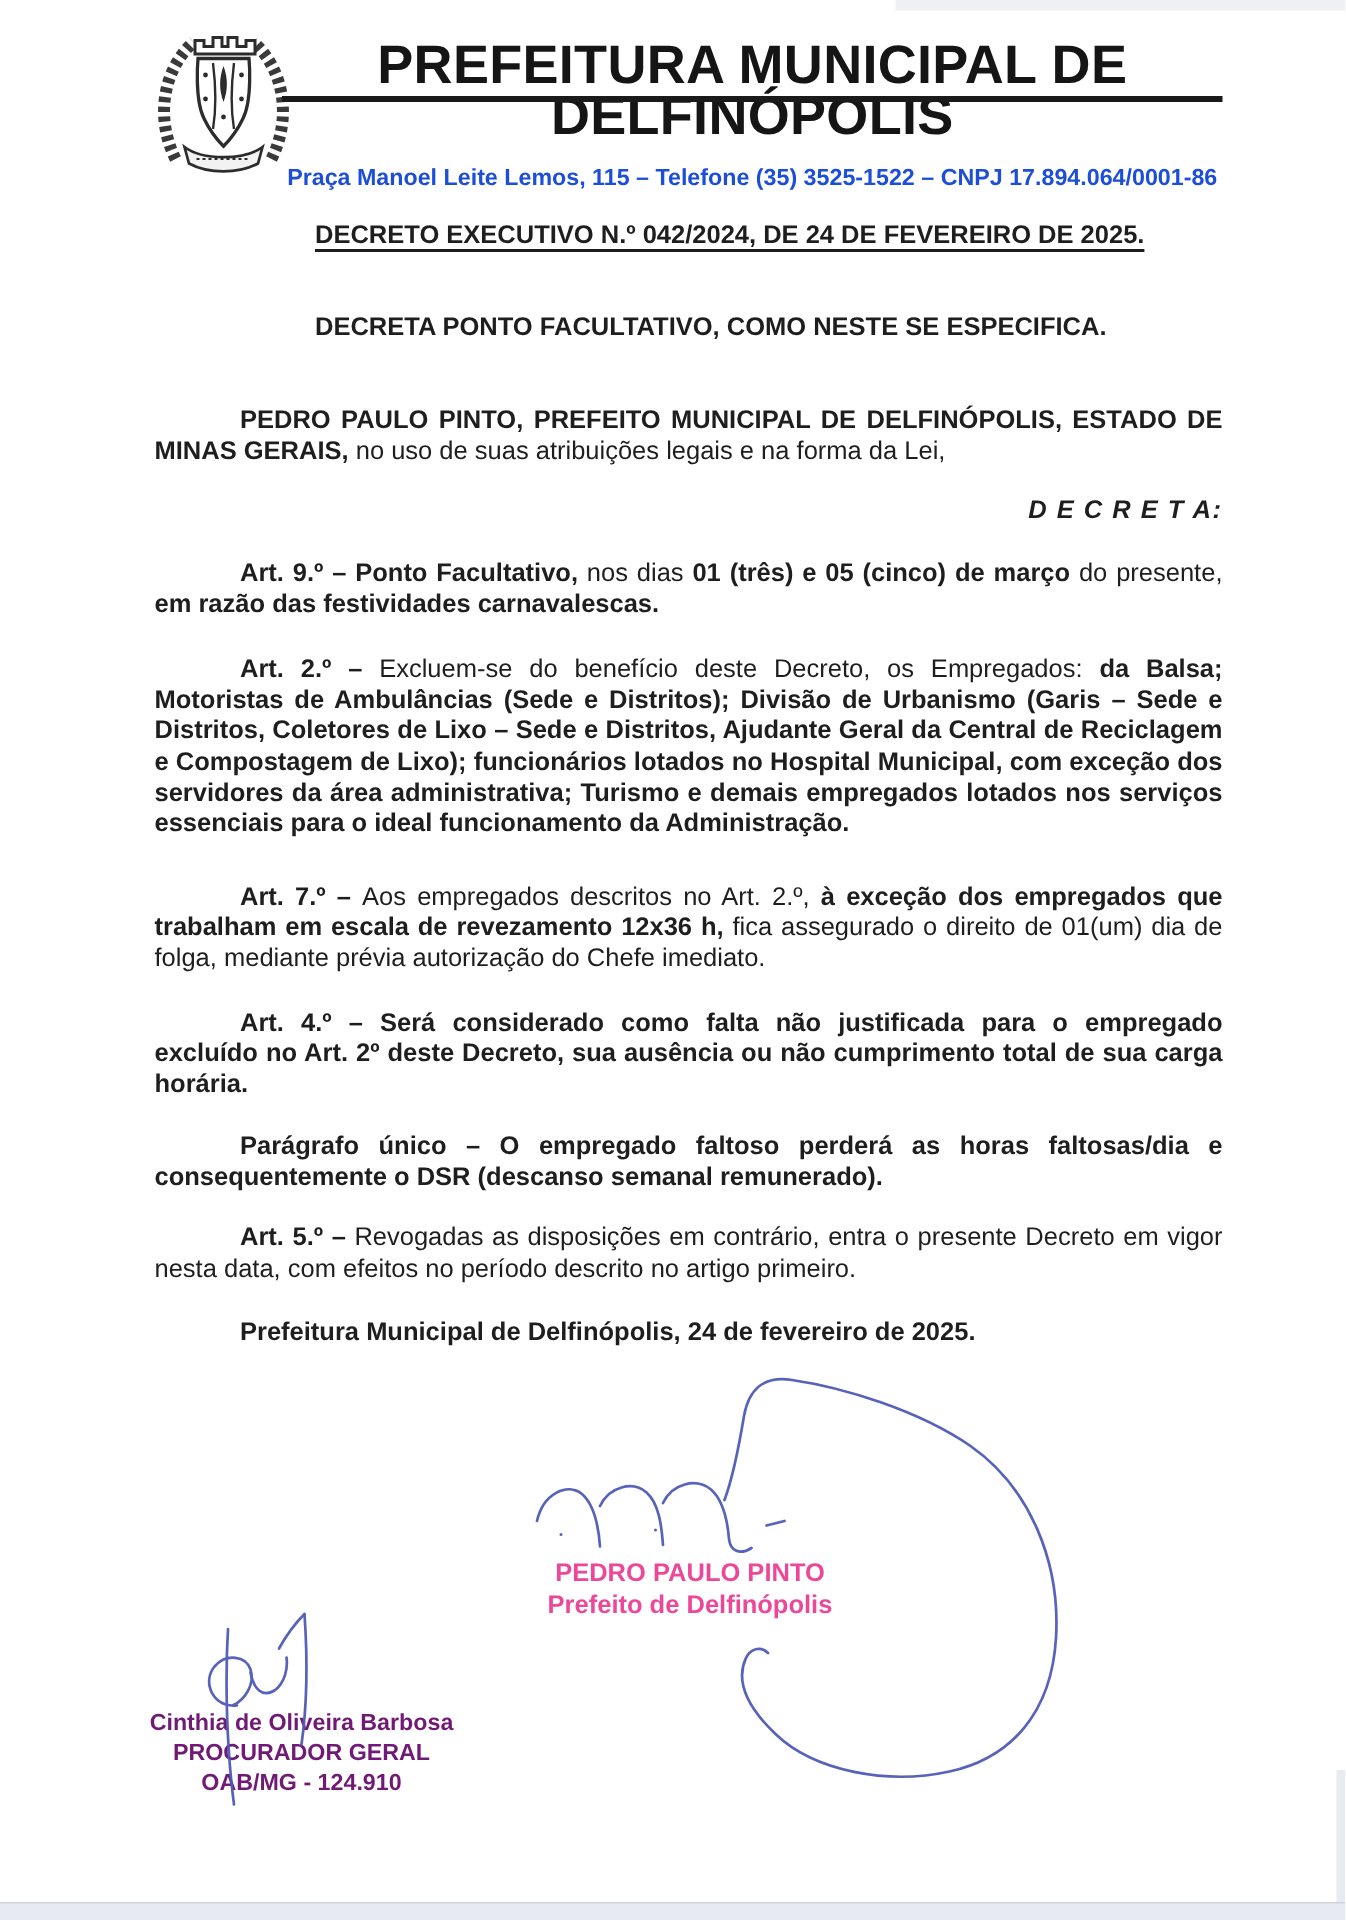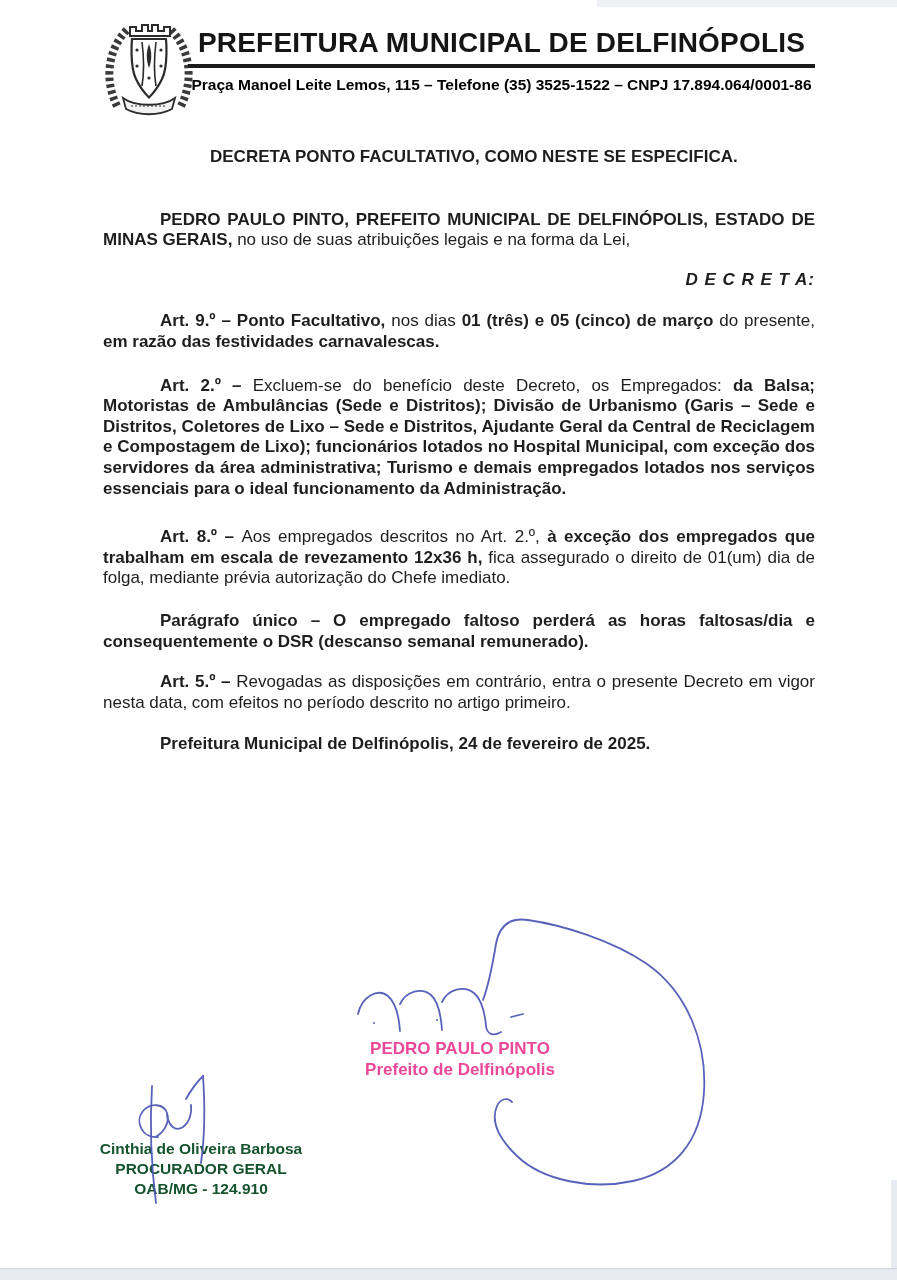--- a/index.html
+++ b/index.html
@@ -12,23 +12,23 @@
     color:#1f1f1f;
   }
   
   .edge-bottom{position:absolute;left:0;right:0;bottom:0;height:11px;background:#e8eaf1;border-top:1px solid #cfd3de;}
   .edge-top-right{position:absolute;top:0;right:0;width:300px;height:7px;background:#eef0f4;}
   .edge-right{position:absolute;top:1180px;right:0;width:6px;height:100px;background:#e9ebf2;}
 
   
   .crest{position:absolute;left:93px;top:14px;width:112px;height:108px;}
   .header-text{position:absolute;left:188px;top:26px;width:627px;text-align:center;}
-  .header-title{font-size:28px;font-weight:bold;letter-spacing:.2px;color:#151515;line-height:34px;margin:0;}
+  .header-title{font-size:36px;font-weight:bold;letter-spacing:.2px;color:#151515;line-height:34px;margin:0;}
   .header-rule{position:absolute;left:188px;top:64px;width:627px;height:4px;background:#1a1a1a;}
-  .header-addr{font-size:15.5px;font-weight:bold;line-height:18px;margin:0;color:#000000;}
+  .header-addr{font-size:15.5px;font-weight:bold;line-height:18px;margin:0;color:#1d4ed8;}
   .header-addr.first{margin-top:16px;}
 
   
   .doc-body{
     position:absolute;left:103px;top:147px;width:712px;
     font-size:17px;line-height:20.6px;text-align:justify;color:#1e1e1e;
   }
   .doc-body p{margin:0;}
   .b{font-weight:bold;}
   .doc-title{font-weight:bold;margin-left:107px !important;margin-bottom:40px !important;
@@ -43,21 +43,21 @@
   .art4{margin-bottom:21px !important;font-weight:bold;}
   .paragrafo{margin-bottom:20px !important;font-weight:bold;}
   .art5{margin-bottom:21px !important;}
   .registre{margin-bottom:21px !important;font-weight:bold;text-indent:57px;}
   .placedate{font-weight:bold;text-indent:57px;}
 
   
   .mayor-block{position:absolute;left:330px;top:1038px;width:260px;text-align:center;
     font-size:17px;font-weight:bold;line-height:21px;color:#ec4899;}
   .attorney-block{position:absolute;left:92px;top:1139px;width:218px;text-align:center;
-    font-size:15.5px;font-weight:bold;line-height:20px;color:#14532d;}
+    font-size:15.5px;font-weight:bold;line-height:20px;color:#701a75;}
 
   .pen-overlay{position:absolute;left:0;top:0;width:897px;height:1280px;pointer-events:none;}
 </style>
 </head>
 <body>
 
 <div class="page">
 
   <div class="edge-top-right"></div>
   <div class="edge-right"></div>
@@ -84,32 +84,34 @@
     <path d="M38,92 h36" stroke="#2c2c2c" stroke-width="1.2" stroke-dasharray="2 2" fill="none"></path>
   </svg>
 
   <div class="header-text">
     <p class="header-title">PREFEITURA MUNICIPAL DE DELFINÓPOLIS</p>
     <p class="header-addr first">Praça Manoel Leite Lemos, 115 – Telefone (35) 3525-1522 – CNPJ 17.894.064/0001-86</p>
   </div>
   <div class="header-rule"></div>
 
   <div class="doc-body">
+    <p class="doc-title">DECRETO EXECUTIVO N.º 042/2024, DE 24 DE FEVEREIRO DE 2025.</p>
     <p class="doc-subject">DECRETA PONTO FACULTATIVO, COMO NESTE SE ESPECIFICA.</p>
 
     <p class="indent preamble"><span class="b">PEDRO PAULO PINTO, PREFEITO MUNICIPAL DE DELFINÓPOLIS, ESTADO DE MINAS GERAIS,</span><span> no uso de suas atribuições legais e na forma da Lei,</span></p>
 
     <p class="decreta">D E C R E T A:</p>
 
     <p class="indent art1"><span class="b">Art. 9.º – Ponto Facultativo,</span><span> nos dias </span><span class="b">01 (três) e 05 (cinco) de março</span><span> do presente, </span><span class="b">em razão das festividades carnavalescas.</span></p>
 
     <p class="indent art2"><span class="b">Art. 2.º – </span><span>Excluem-se do benefício deste Decreto, os Empregados: </span><span class="b">da Balsa; Motoristas de Ambulâncias (Sede e Distritos); Divisão de Urbanismo (Garis – Sede e Distritos, Coletores de Lixo – Sede e Distritos, Ajudante Geral da Central de Reciclagem e Compostagem de Lixo); funcionários lotados no Hospital Municipal, com exceção dos servidores da área administrativa; Turismo e demais empregados lotados nos serviços essenciais para o ideal funcionamento da Administração.</span></p>
 
-    <p class="indent art3"><span class="b">Art. 8.º – </span><span>Aos empregados descritos no Art. 2.º, </span><span class="b">à exceção dos empregados que trabalham em escala de revezamento 12x36 h,</span><span> fica assegurado o direito de 01(um) dia de folga, mediante prévia autorização do Chefe imediato.</span></p>
+    <p class="indent art3"><span class="b">Art. 7.º – </span><span>Aos empregados descritos no Art. 2.º, </span><span class="b">à exceção dos empregados que trabalham em escala de revezamento 12x36 h,</span><span> fica assegurado o direito de 01(um) dia de folga, mediante prévia autorização do Chefe imediato.</span></p>
 
+    <p class="indent art4">Art. 4.º – Será considerado como falta não justificada para o empregado excluído no Art. 2º deste Decreto, sua ausência ou não cumprimento total de sua carga horária.</p>
 
     <p class="indent paragrafo">Parágrafo único – O empregado faltoso perderá as horas faltosas/dia e consequentemente o DSR (descanso semanal remunerado).</p>
 
     <p class="indent art5"><span class="b">Art. 5.º – </span><span>Revogadas as disposições em contrário, entra o presente Decreto em vigor nesta data, com efeitos no período descrito no artigo primeiro.</span></p>
 
 
     <p class="placedate">Prefeitura Municipal de Delfinópolis, 24 de fevereiro de 2025.</p>
   </div>
 
   <div class="mayor-block">

